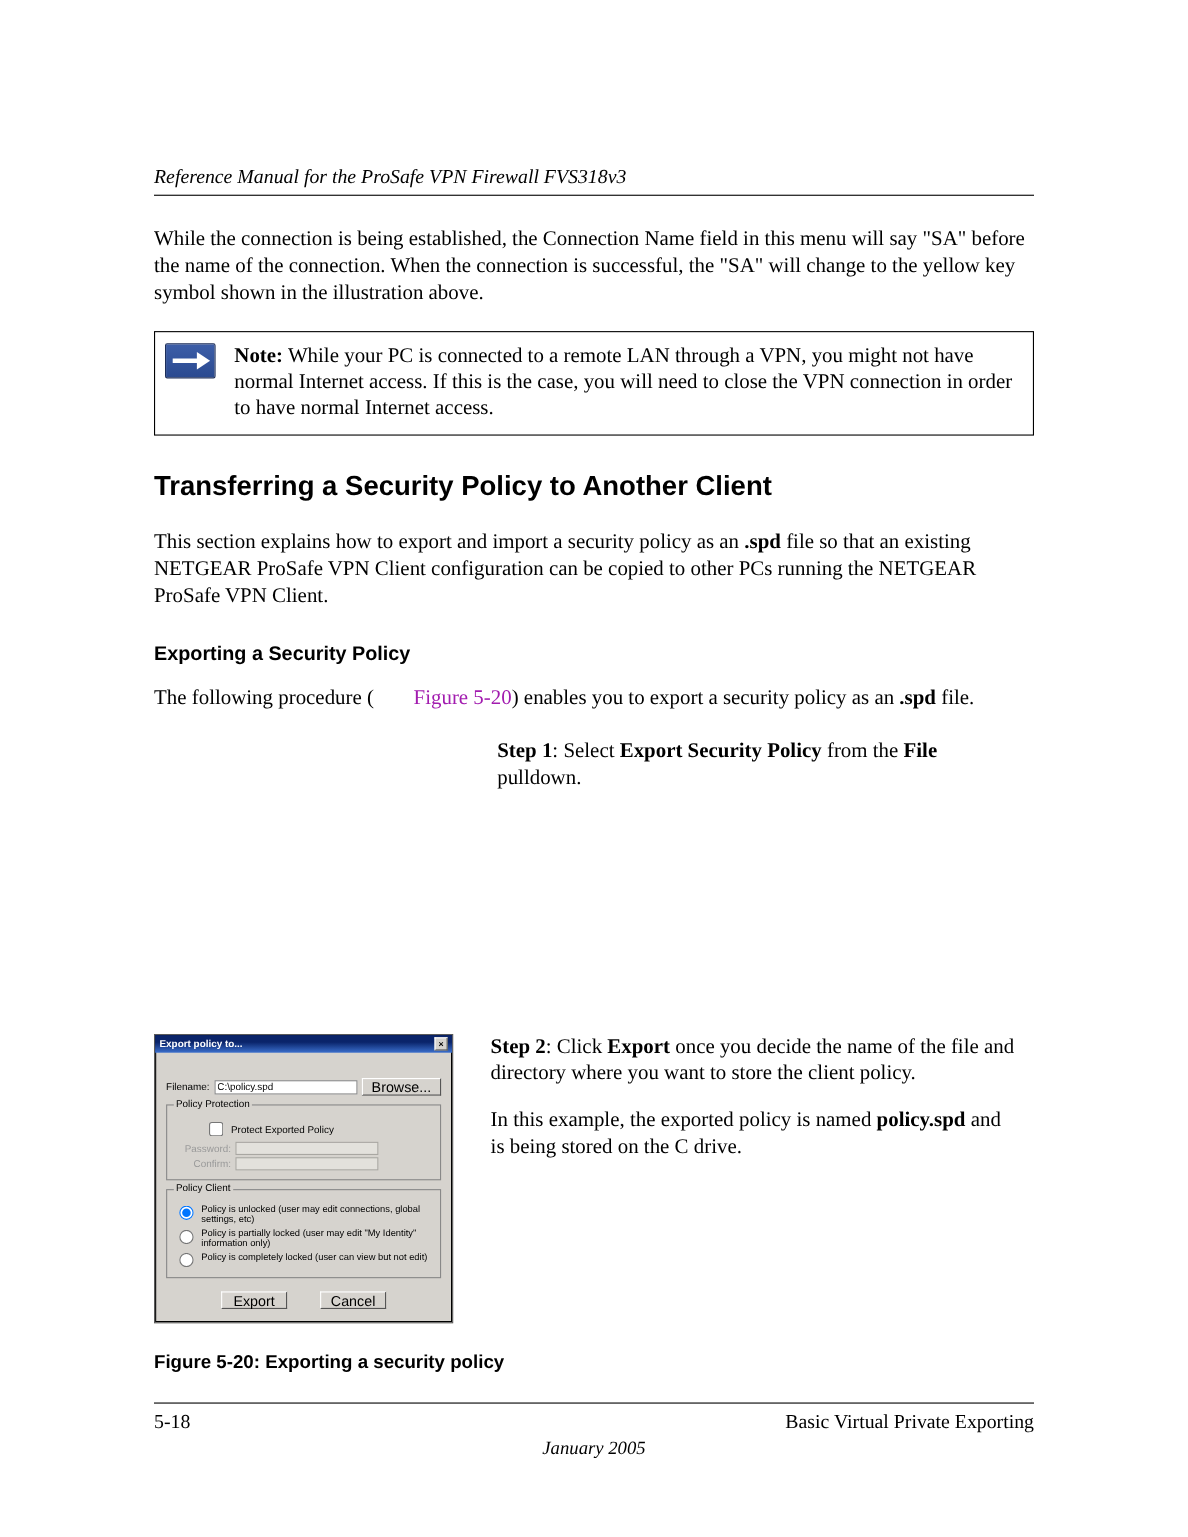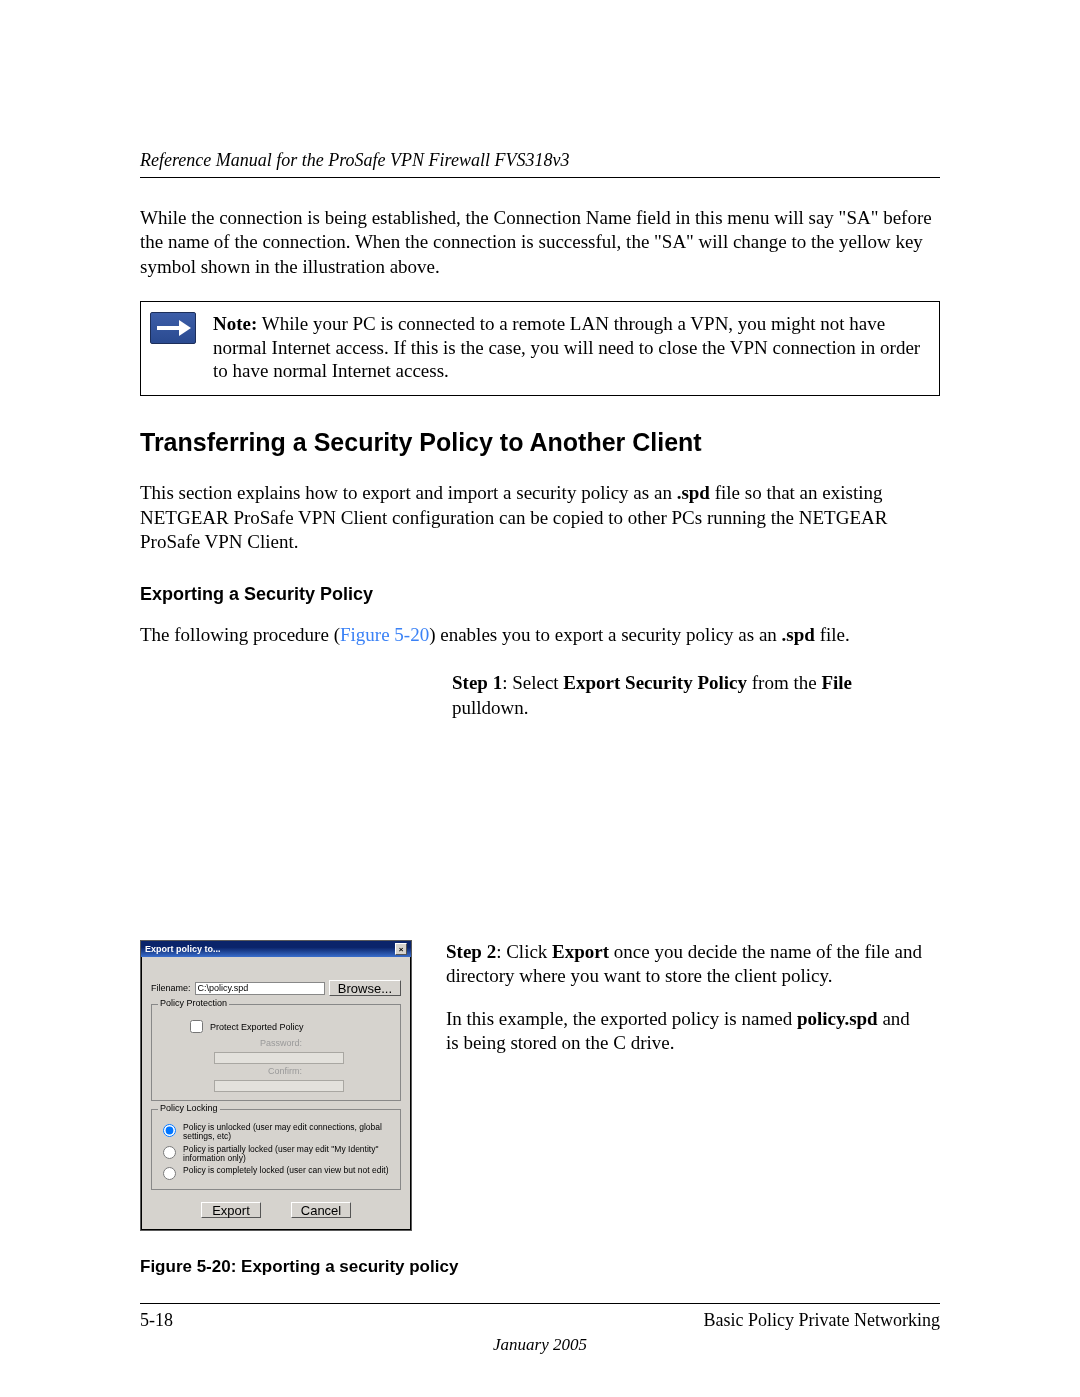--- a/index.html
+++ b/index.html
@@ -70,21 +70,21 @@
     font-weight: bold;
     font-size: 25px;
     margin: 0 0 24px 0;
   }
   .subheading {
     font-family: Arial, Helvetica, sans-serif;
     font-weight: bold;
     font-size: 18px;
     margin: 30px 0 18px 0;
   }
-  .figref { color: #3b82f6; }
+  .figref { color: #a21caf; margin-left: 36px; }
   .bold { font-weight: bold; }
 
   
   .step-column {
     width: 400px;
     font-size: 19px;
     line-height: 1.28;
   }
   .step-row {
     display: flex;
@@ -149,21 +149,21 @@
     padding: 10px 6px 6px 6px;
     margin-bottom: 8px;
     position:relative;
   }
   .groupbox .legend {
     position:absolute; top:-7px; left:6px;
     background:#d6d3ce; padding:0 2px; font-size:9px;
   }
   .cb-row { display:flex; align-items:center; gap:4px; margin:2px 0 2px 28px; }
   .disabled { color:#9a9a9a; }
-  .pw-row { display:flex; align-items:center; gap:4px; margin:2px 0 2px 6px;flex-direction:column;}
+  .pw-row { display:flex; align-items:center; gap:4px; margin:2px 0 2px 6px;}
   .pw-row label { width:46px; text-align:right; }
   .pw-row input {
     height:12px; width:130px; font-size:9px;
     background:#e3e1dc; border:1px solid #a9a7a2;
   }
   .radio-row { display:flex; align-items:flex-start; gap:4px; margin:3px 0; font-size:8.5px; line-height:1.1;}
   .radio-row input { margin-top:1px; }
   .dlg-footer { display:flex; justify-content:center; gap:30px; padding:4px 0 2px 0;}
   .dlg-btn { width:60px; }
 
@@ -252,21 +252,21 @@
             <label>Password:</label>
             <input type="password" disabled="" style="">
           </div>
           <div class="pw-row disabled">
             <label>Confirm:</label>
             <input type="password" disabled="" style="">
           </div>
         </div>
 
         <div class="groupbox">
-          <span class="legend">Policy Locking</span>
+          <span class="legend">Policy Client</span>
           <div class="radio-row">
             <input type="radio" name="lock" checked="" style="">
             <span>Policy is unlocked (user may edit connections, global settings, etc)</span>
           </div>
           <div class="radio-row">
             <input type="radio" name="lock" style="">
             <span>Policy is partially locked (user may edit "My Identity" information only)</span>
           </div>
           <div class="radio-row">
             <input type="radio" name="lock" style="">
@@ -290,18 +290,18 @@
       </p>
     </div>
   </div>
 
   <div class="figure-caption">Figure 5-20:  Exporting a security policy</div>
 
   <div class="page-footer">
     <hr class="rule-bottom">
     <div class="footer-row">
       <span>5-18</span>
-      <span>Basic Policy Private Networking</span>
+      <span>Basic Virtual Private Exporting</span>
     </div>
     <div class="footer-date">January 2005</div>
   </div>
 
 </div>
 
 </body></html>

